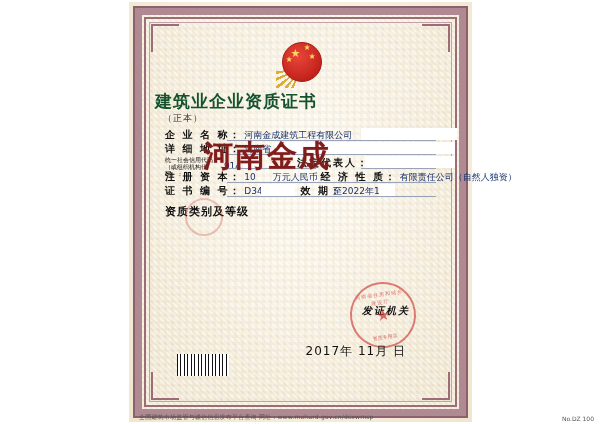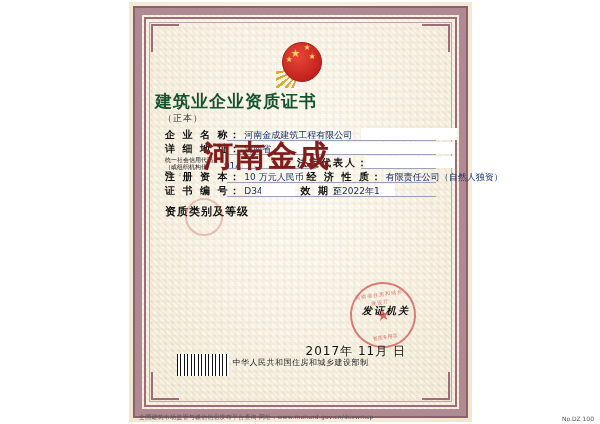--- a/index.html
+++ b/index.html
@@ -402,21 +402,21 @@
           <span class="two-line-label">统一社会信用代码（或组织机构代码）：</span>
           <span class="val">914</span>
           <span class="rule" style="left:62px; right:120px;"></span>
           <span class="lbl" style="position:absolute; left:132px;text-align:right;">法定代表人：</span>
           <span class="rule" style="left:196px; right:0;"></span>
         </div>
 
         <div class="row">
           <span class="lbl">注 册 资 本：</span>
           <span class="val">10</span>
-          <span class="val" style="margin-left:0;">万元人民币</span>
+          <span class="val" style="margin-left:14px;">万元人民币</span>
           <span class="lbl">经 济 性 质：</span>
           <span class="val">有限责任公司（自然人独资）</span>
           <span class="rule" style="left:62px; right:0;"></span>
         </div>
 
         <div class="row">
           <span class="lbl">证 书 编 号：</span>
           <span class="val">D34</span>
           <span class="lbl" style="position:absolute; left:118px;">有 效 期：</span>
           <span class="val" style="position:absolute; left:168px;">至2022年1    日</span>
@@ -438,21 +438,20 @@
 
       <div class="issuer">发证机关</div>
 
       <div class="seal">
         <div class="arc">河南省住房和城乡建设厅</div>
         <div class="seal-star">★</div>
         <div class="bottom-arc">资质专用章</div>
       </div>
 
       <div class="issue-date">2017年 11月   日</div>
-      <div class="footer-org">中华人民共和国住房和城乡建设部制</div>
 
       <div class="barcode"></div>
     </div>
   </div>
 
   <div class="bottom-strip">
     <div class="strip-text">全国建筑市场监管与诚信信息发布平台查询 网址：www.mohurd.gov.cn/dsxwmsp</div>
     <div class="strip-no">No.DZ  100</div>
   </div>
 

